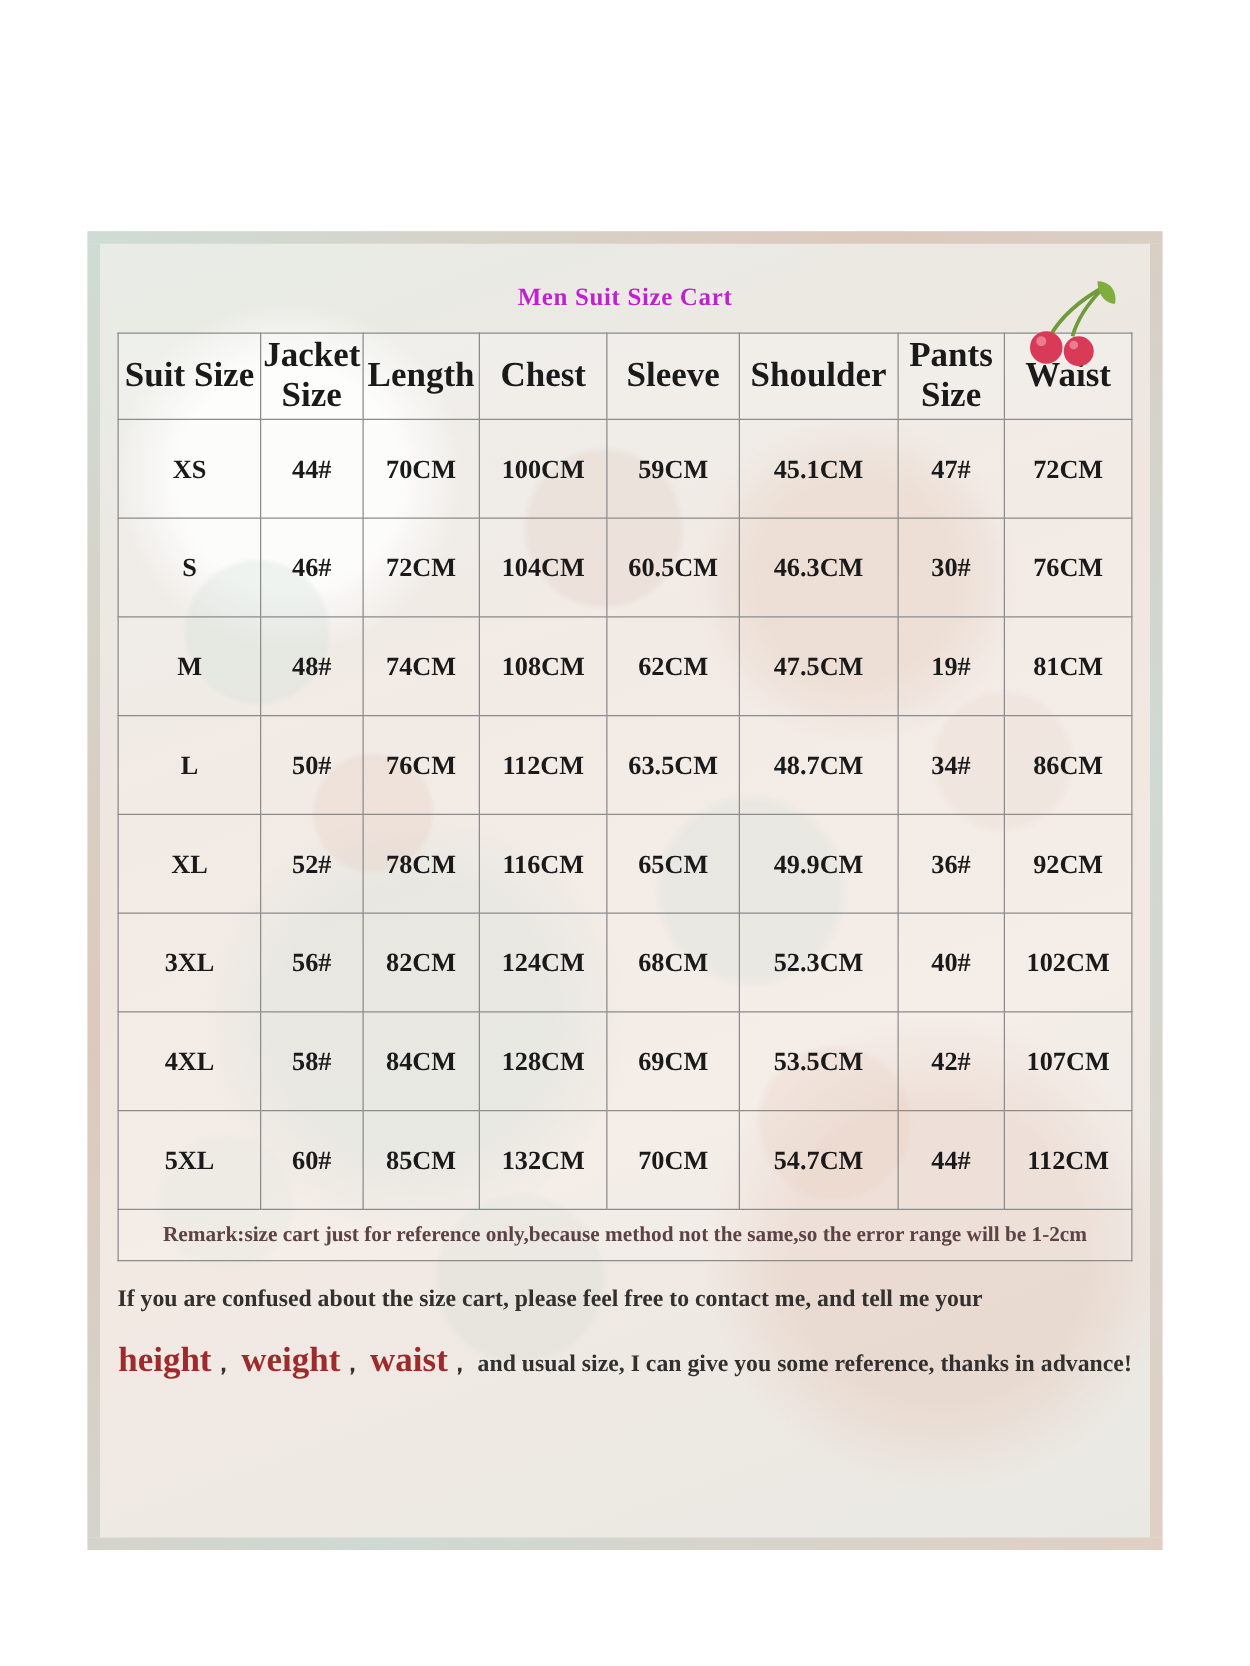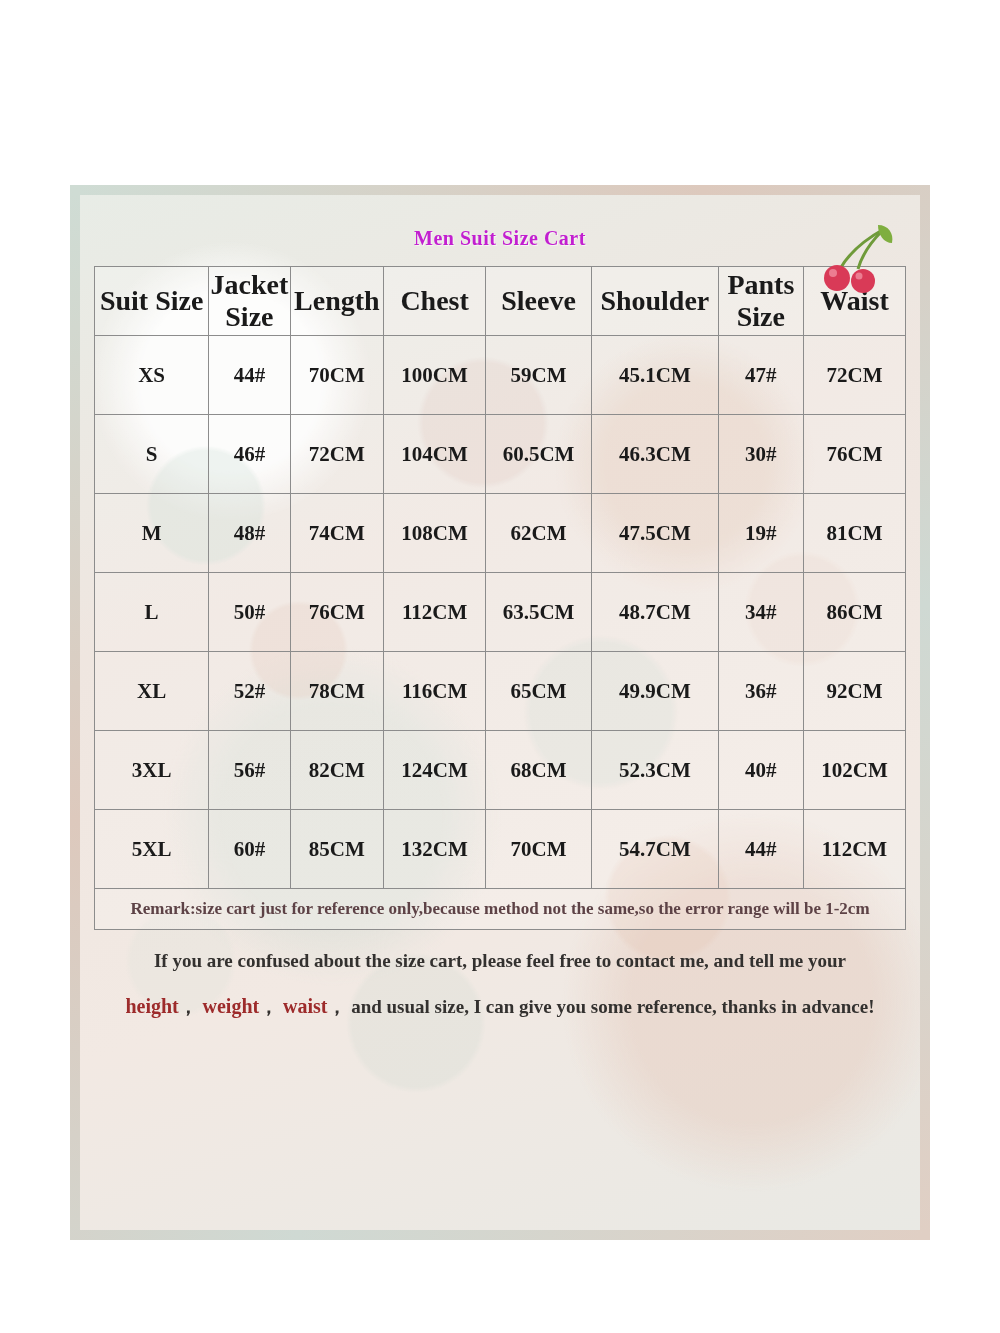--- a/index.html
+++ b/index.html
@@ -132,37 +132,37 @@
     padding: 10px 10px;
     text-align: center;
     color: #5d4246;
     font-family: "Liberation Serif", serif;
     font-weight: bold;
     font-size: 17px;
     background: rgba(255,255,255,0.18);
   }
 
   .note1 {
-    text-align: center;
+    text-align: left;
     color: #33312f;
     font-family: "Liberation Serif", serif;
     font-weight: bold;
     font-size: 19px;
     margin-top: 20px;
   }
 
   .note2 {
     text-align: center;
     color: #33312f;
     font-family: "Liberation Serif", serif;
     font-weight: bold;
     font-size: 19px;
     margin-top: 22px;
   }
-  .note2 .hl { color: #9d2b2b; font-size: 20px; }
+  .note2 .hl { color: #9d2b2b; font-size: 28px; }
 </style>
 </head>
 <body>
 
 <div id="page">
   <div class="card">
     <div class="bokeh"></div>
     <div class="inner">
 
       <svg class="cherry" viewBox="0 0 90 80">
@@ -245,20 +245,30 @@
             <td class="sizecol">3XL</td>
             <td class="dim">56#</td>
             <td>82CM</td>
             <td>124CM</td>
             <td>68CM</td>
             <td>52.3CM</td>
             <td class="dim">40#</td>
             <td>102CM</td>
           </tr>
           <tr>
+            <td class="sizecol">4XL</td>
+            <td class="dim">58#</td>
+            <td>84CM</td>
+            <td>128CM</td>
+            <td>69CM</td>
+            <td>53.5CM</td>
+            <td class="dim">42#</td>
+            <td>107CM</td>
+          </tr>
+          <tr>
             <td class="sizecol">5XL</td>
             <td class="dim">60#</td>
             <td>85CM</td>
             <td>132CM</td>
             <td>70CM</td>
             <td>54.7CM</td>
             <td class="dim">44#</td>
             <td>112CM</td>
           </tr>
         </tbody>

